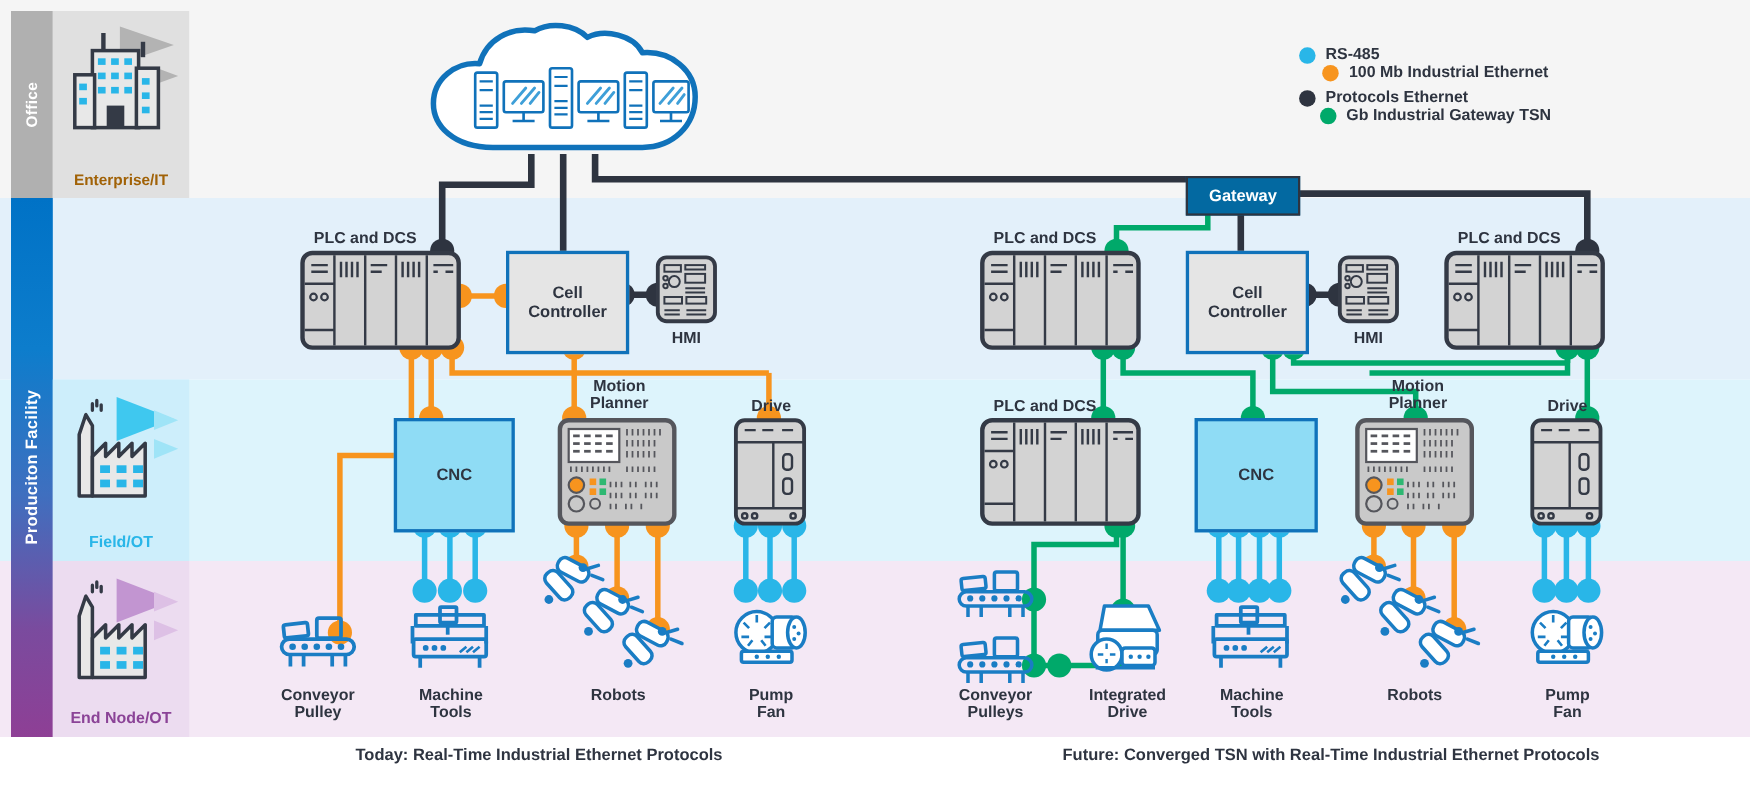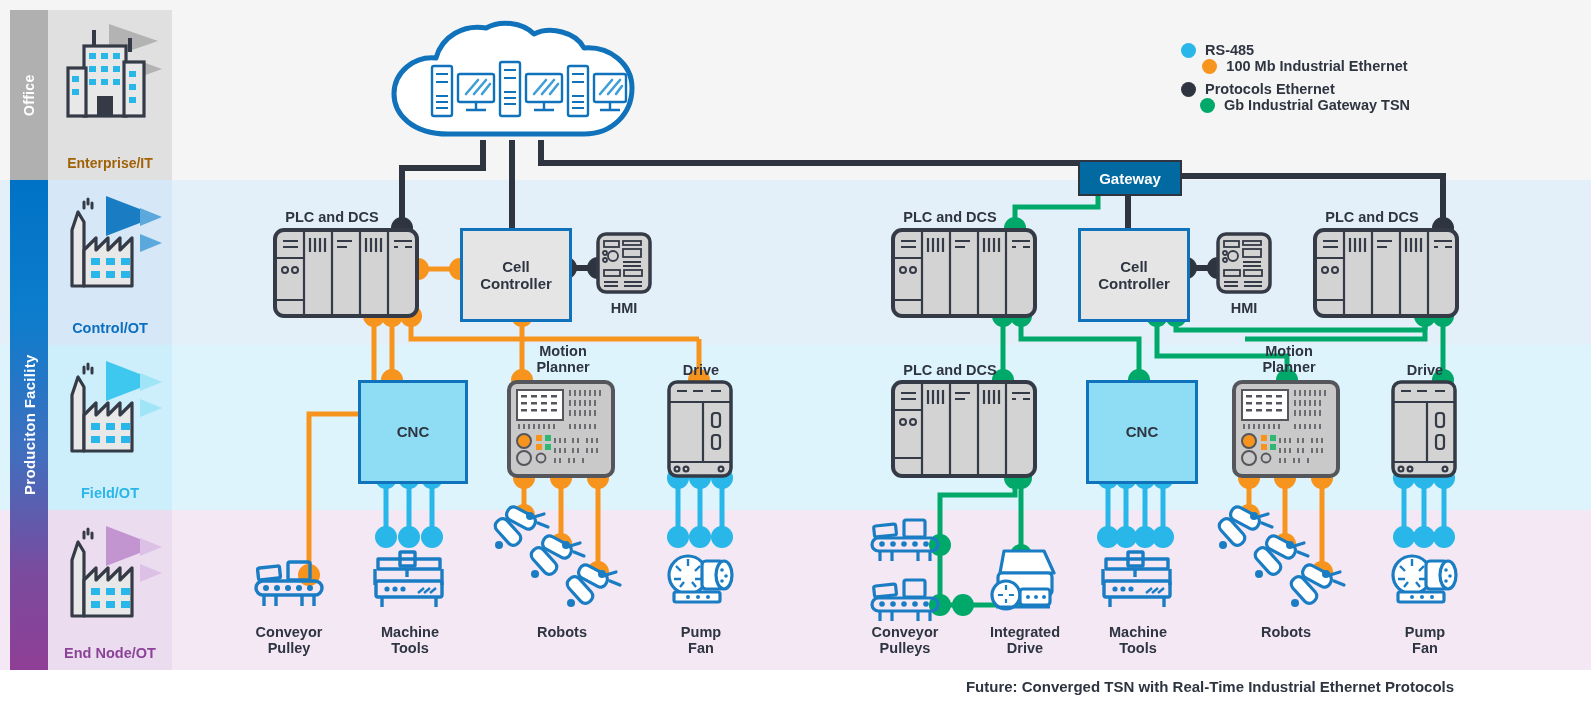--- a/index.html
+++ b/index.html
@@ -108,47 +108,20 @@
           <rect x="18" y="73" width="7" height="6"></rect>
         <rect x="75" y="55" width="7" height="6"></rect>
           <rect x="75" y="68" width="7" height="6"></rect>
           <rect x="75" y="81" width="7" height="6"></rect>
       </g>
       <rect x="43" y="80" width="16" height="20" fill="#343a46"></rect>
     </svg>
     <div class="tname">Enterprise/IT</div>
   </div>
 
-  <div class="tiercol tier-control">
-    <svg class="tiericon" viewBox="0 0 112 120">
-      <g fill="#1a7dc4">
-          <path d="M52 10 L104 30 L52 50 Z"></path>
-        </g>
-      <g fill="#5ba8dd">
-          <path d="M86 22 L108 31 L86 40 Z"></path>
-          <path d="M86 48 L108 57 L86 66 Z"></path>
-        </g>
-      <g stroke="#343a46" stroke-width="3" fill="none" stroke-linecap="round">
-        <path d="M30 22 L30 16 M34 18 L34 13 M38 22 L38 17"></path>
-      </g>
-      <g stroke="#343a46" stroke-width="3.2" fill="#e8e8e8" stroke-linejoin="round">
-        <path d="M18 44 L18 100 L30 100 L30 36 L24 26 Z"></path>
-        <path d="M30 64 L42 52 L42 64 L54 52 L54 64 L66 52 L66 64 L78 52 L78 100 L30 100 Z"></path>
-      </g>
-      <g fill="#29b6e8">
-        <rect x="37" y="72" width="9" height="7"></rect>
-          <rect x="52" y="72" width="9" height="7"></rect>
-          <rect x="67" y="72" width="9" height="7"></rect>
-        <rect x="37" y="85" width="9" height="7"></rect>
-          <rect x="52" y="85" width="9" height="7"></rect>
-          <rect x="67" y="85" width="9" height="7"></rect>
-      </g>
-    </svg>
-    <div class="tname">Control/OT</div>
-  </div>
 
   <div class="tiercol tier-end">
     <svg class="tiericon" viewBox="0 0 112 120">
       <g fill="#c295d1">
           <path d="M52 10 L104 30 L52 50 Z"></path>
         </g>
       <g fill="#ddc0e5">
           <path d="M86 22 L108 31 L86 40 Z"></path>
           <path d="M86 48 L108 57 L86 66 Z"></path>
         </g>
@@ -612,20 +585,21 @@
       <circle cx="22" cy="48" r="2"></circle>
         <circle cx="32" cy="48" r="2"></circle>
         <circle cx="42" cy="48" r="2"></circle>
       </g>
   </svg>
   <div class="nlabel" style="left:662px;top:624px;width:78px;">
     <div>Pump</div>
     <div>Fan</div>
   </div>
 
+  <div class="caption" style="left:240px;top:678px;width:500px;">Today: Real-Time Industrial Ethernet Protocols</div>
 
   <div class="nlabel" style="left:870px;top:209px;width:160px;">PLC and DCS</div>
   <svg class="node" style="left:891px;top:228px;width:146px;height:90px;">
     <rect x="2" y="2" width="142" height="86" rx="9" fill="#d3d3d3" stroke="#343a46" stroke-width="4"></rect>
     <g stroke="#343a46" stroke-width="2.2" fill="none">
       <path d="M31 4 V86 M59 4 V86 M87 4 V86 M115 4 V86 M4 30 H31 M4 72 H31"></path>
       <path d="M10 13 h15 M10 19 h15"></path>
         <path d="M64 13 h15 M64 19 h10"></path>
         <path d="M121 13 h18 M132 19 h7 M121 19 h4"></path>
     </g>

